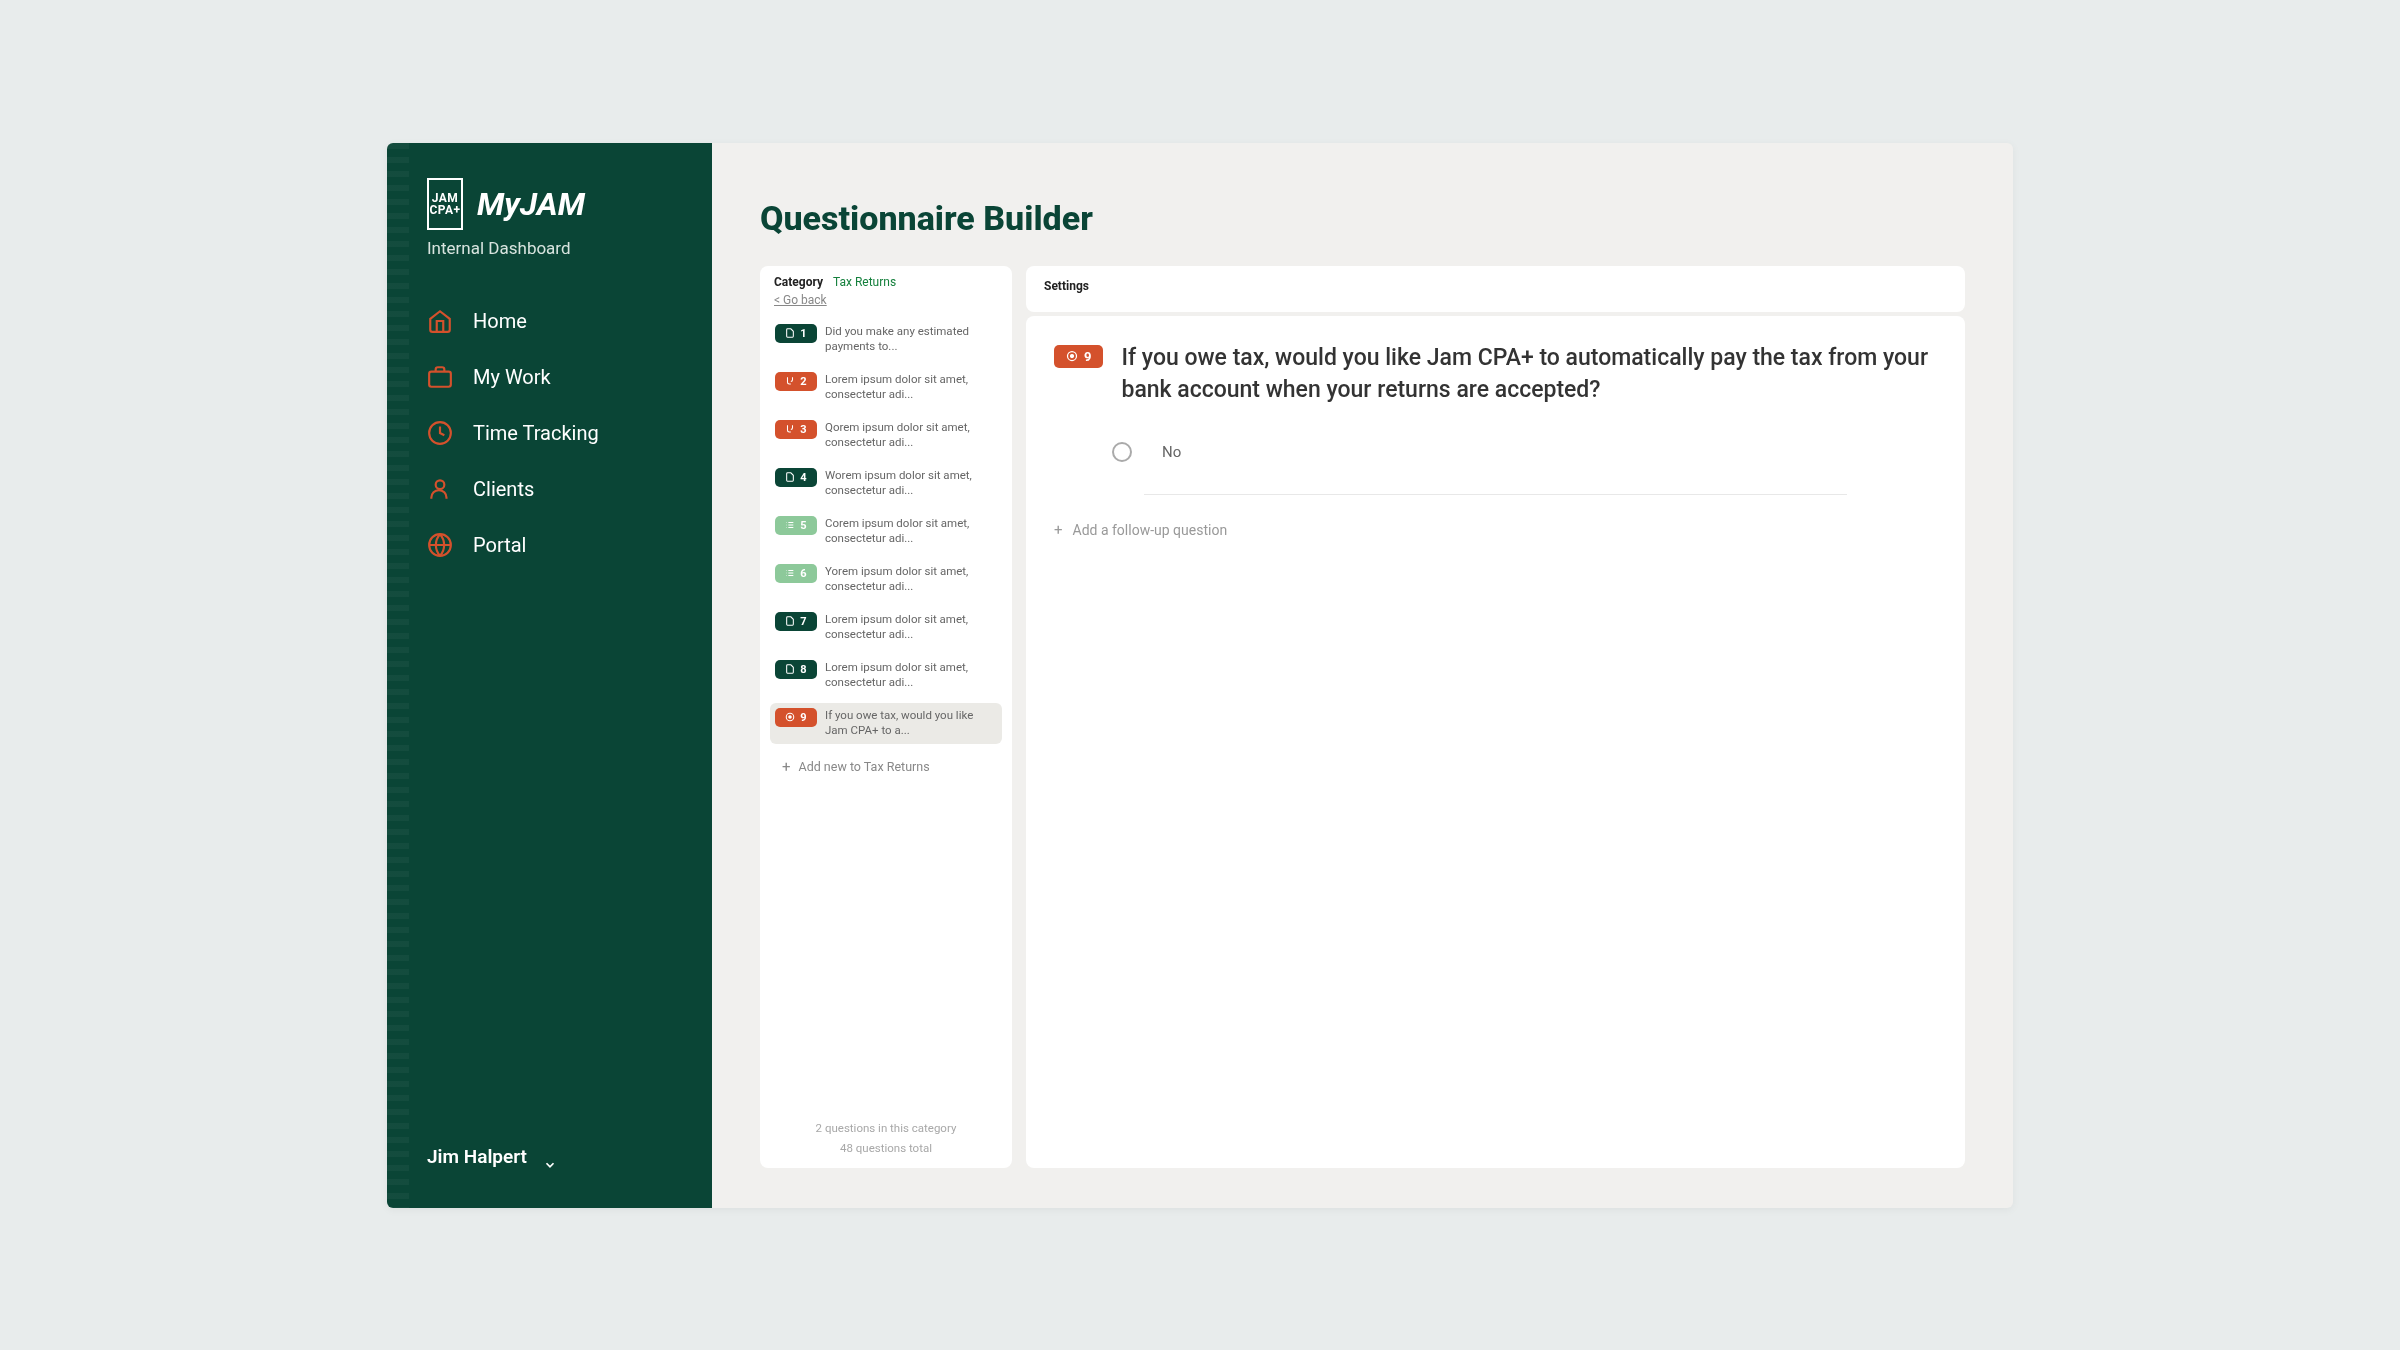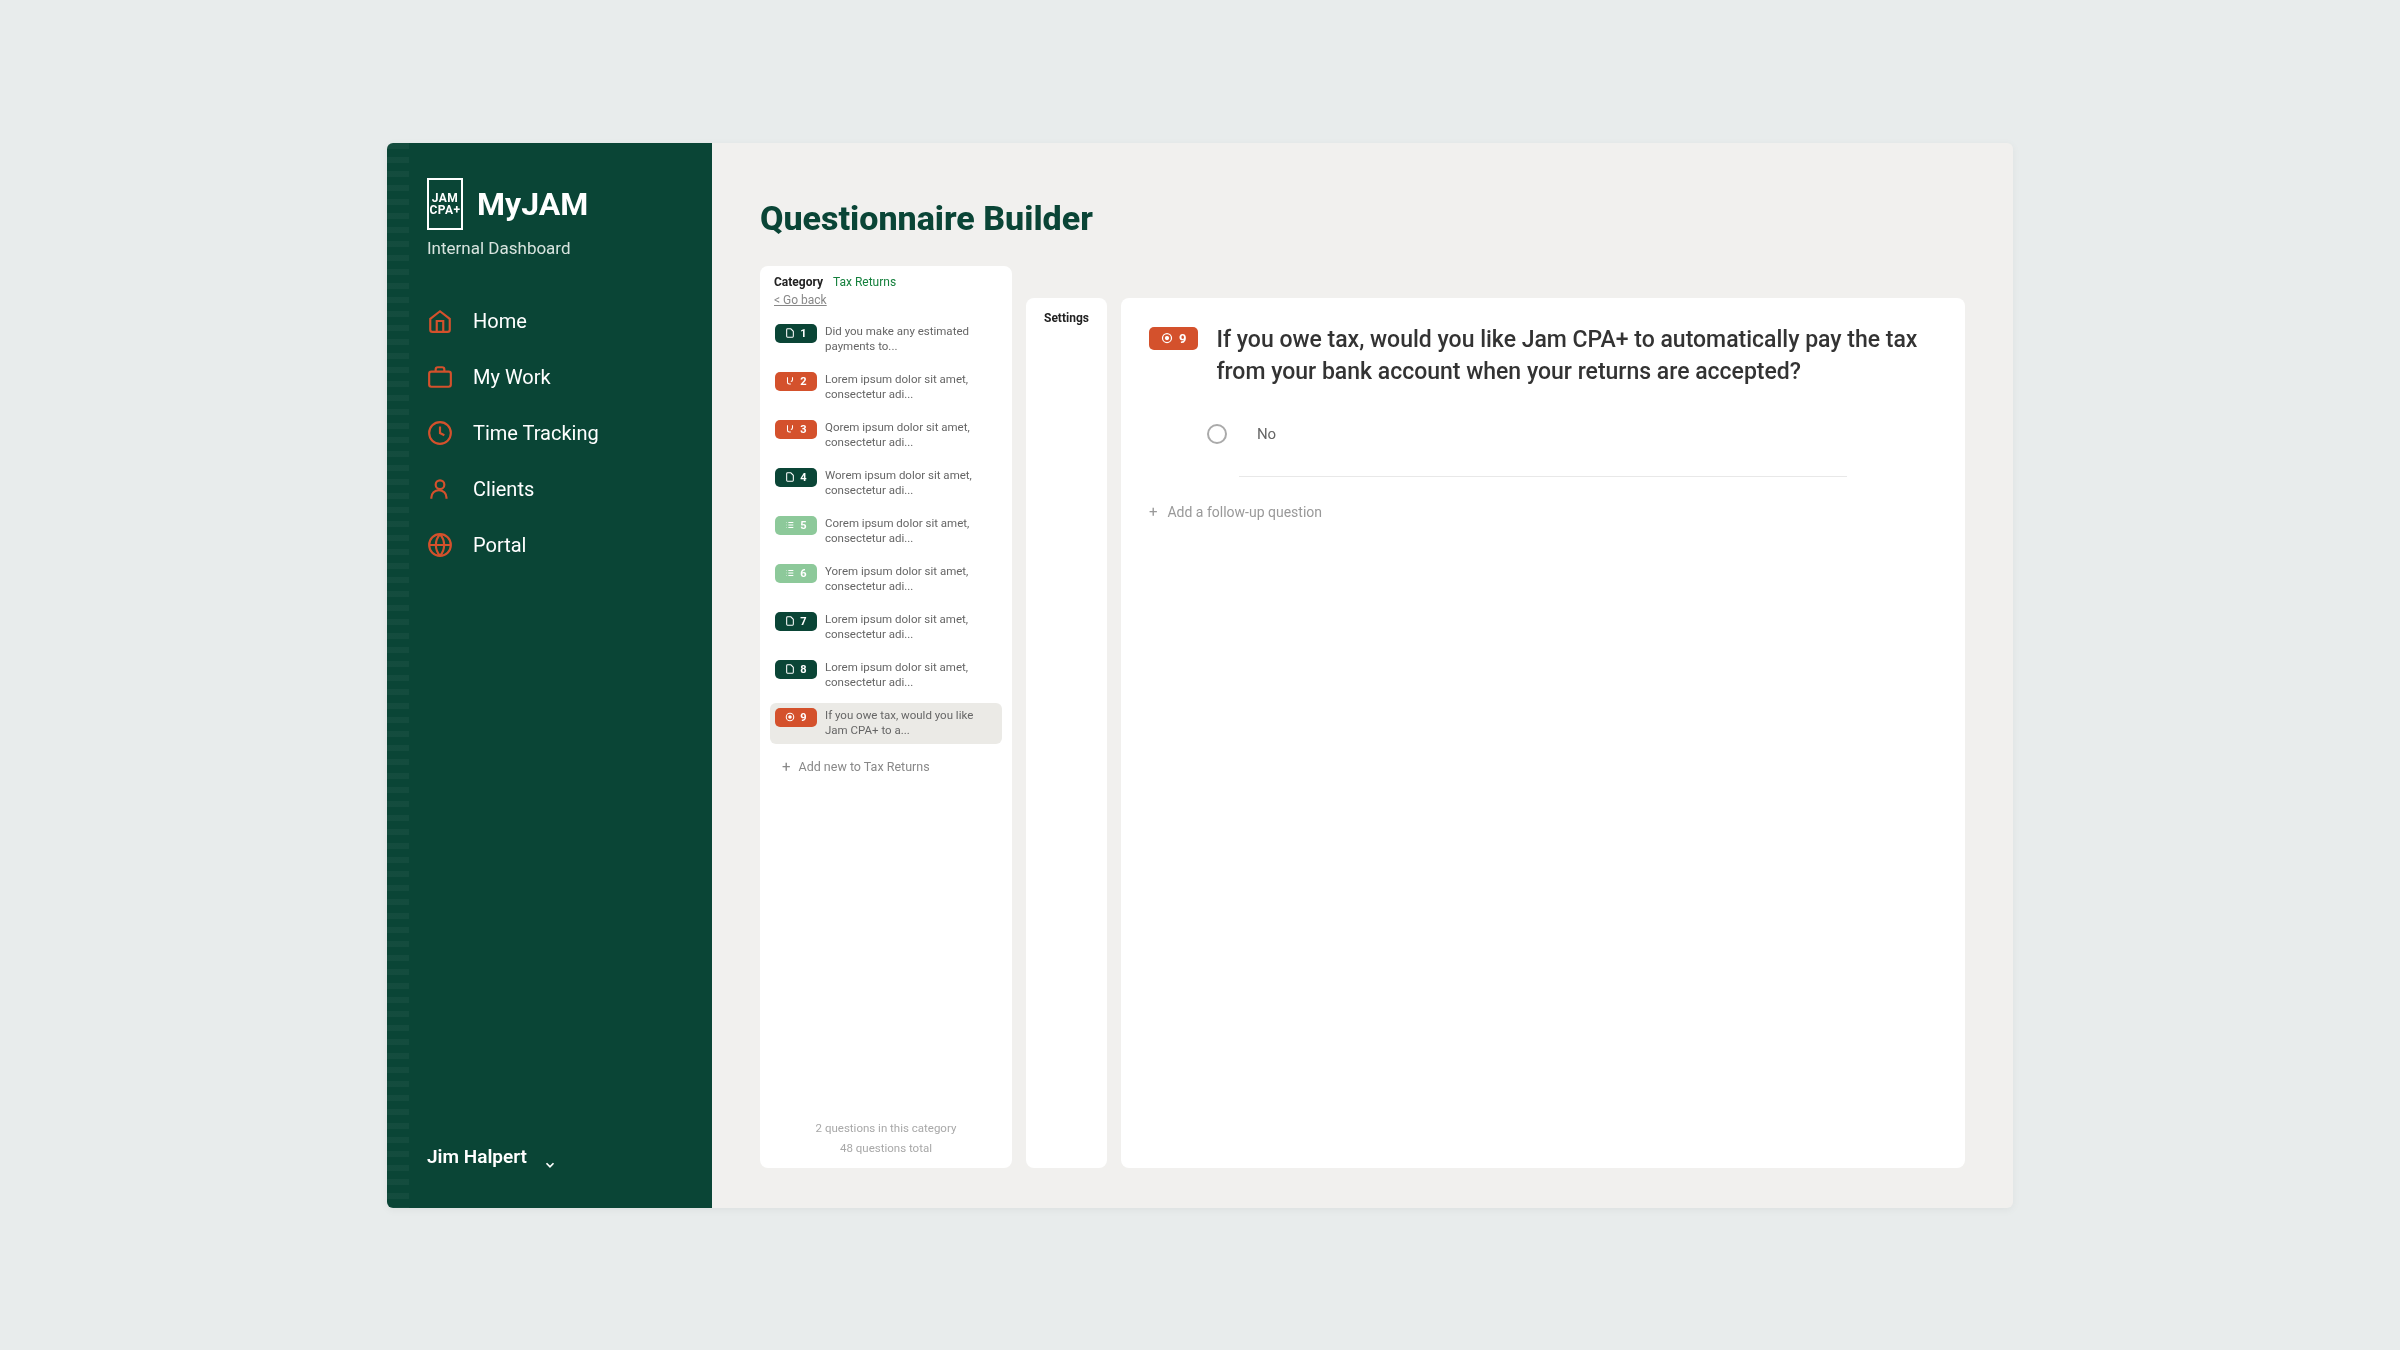--- a/index.html
+++ b/index.html
@@ -3,21 +3,21 @@
   <meta charset="utf-8">
   <style>
     * { margin: 0; padding: 0; box-sizing: border-box; font-family: -apple-system, BlinkMacSystemFont, 'Segoe UI', Roboto, sans-serif; }
     body { background: #e8ecec; width: 2400px; height: 1350px; display: flex; align-items: center; justify-content: center; }
     .app { width: 1626px; height: 1065px; background: #f1f0ee; border-radius: 6px; overflow: hidden; display: flex; box-shadow: 0 2px 8px rgba(0,0,0,0.05); }
     .sidebar { width: 325px; background: #0a4536; display: flex; flex-direction: column; padding: 35px 30px 40px; position: relative; }
     .sidebar::before { content: ''; position: absolute; left: 0; top: 0; bottom: 0; width: 22px; background: repeating-linear-gradient(180deg, rgba(255,255,255,0.04) 0, rgba(255,255,255,0.04) 6px, transparent 6px, transparent 14px); }
     .brand { display: flex; align-items: center; gap: 14px; color: #fff; margin-bottom: 4px; padding-left: 10px; }
     .logo-box { width: 36px; height: 52px; border: 2.5px solid #fff; display: flex; flex-direction: column; align-items: center; justify-content: center; font-size: 12px; font-weight: 700; line-height: 1; }
     .logo-box span { letter-spacing: 0.5px; }
-    .brand-name { font-size: 32px; font-weight: 700; }
+    .brand-name { font-size: 32px; font-weight: 700; font-style: italic; }
     .brand-subtitle { color: #d8e4df; font-size: 17px; margin-bottom: 50px; padding-left: 10px; margin-top: 4px; }
     .nav { display: flex; flex-direction: column; gap: 30px; padding-left: 10px; }
     .nav-item { display: flex; align-items: center; gap: 20px; color: #fff; font-size: 20px; cursor: pointer; }
     .nav-icon { width: 26px; height: 26px; display: flex; align-items: center; justify-content: center; color: #d4512c; }
     .nav-icon svg { width: 100%; height: 100%; }
     .user-footer { margin-top: auto; display: flex; align-items: flex-end; gap: 16px; color: #fff; font-size: 19px; font-weight: 600; cursor: pointer; padding-left: 10px; }
     .main { flex: 1; padding: 55px 48px 40px; display: flex; flex-direction: column; }
     .page-title { font-size: 34px; font-weight: 800; color: #0a4536; margin-bottom: 28px; }
     .content { display: flex; gap: 14px; flex: 1; min-height: 0; }
     .list-panel { width: 252px; background: #fff; border-radius: 8px; padding: 9px 10px; display: flex; flex-direction: column; }
@@ -29,21 +29,21 @@
     .q-item { display: flex; align-items: flex-start; gap: 8px; padding: 5px 5px; border-radius: 6px; cursor: pointer; }
     .q-item.selected { background: #ebeae6; }
     .q-badge { display: flex; align-items: center; gap: 5px; padding: 3px 8px; border-radius: 5px; font-size: 11px; font-weight: 700; color: #fff; flex-shrink: 0; min-width: 42px; justify-content: center; }
     .q-badge.dark { background: #0a4536; }
     .q-badge.orange { background: #d4512c; }
     .q-badge.light { background: #8dc99a; }
     .q-badge-icon { width: 10px; height: 10px; display: flex; align-items: center; justify-content: center; }
     .q-text { font-size: 11.5px; color: #666; line-height: 1.35; overflow: hidden; display: -webkit-box; -webkit-line-clamp: 2; -webkit-box-orient: vertical; }
     .add-new { display: flex; align-items: center; gap: 8px; color: #888; font-size: 12.5px; margin-top: 14px; cursor: pointer; padding-left: 12px; }
     .list-footer { margin-top: auto; text-align: center; color: #a8a8a8; font-size: 11.5px; line-height: 1.7; }
-    .detail-col { flex: 1; display: flex; flex-direction: row; gap: 14px; margin-top: 32px; }
+    .detail-col { flex: 1; display: flex; flex-direction: column; gap: 4px; }
     .settings-bar { background: #fff; border-radius: 8px; padding: 13px 18px; }
     .settings-title { font-size: 12px; font-weight: 700; color: #222; margin-bottom: 6px; }
     .settings-row { display: flex; align-items: center; gap: 24px; }
     .settings-label { font-size: 12.5px; color: #888; }
     .toggle { width: 30px; height: 16px; background: #1aa671; border-radius: 10px; position: relative; cursor: pointer; }
     .toggle::after { content: ''; position: absolute; width: 12px; height: 12px; background: #fff; border-radius: 50%; top: 2px; right: 2px; }
     .detail-panel { flex: 1; background: #fff; border-radius: 8px; padding: 26px 28px; display: flex; flex-direction: column; }
     .detail-header { display: flex; align-items: flex-start; gap: 18px; margin-bottom: 36px; }
     .detail-badge { display: flex; align-items: center; gap: 6px; padding: 4px 12px; border-radius: 5px; font-size: 13px; font-weight: 700; color: #fff; background: #d4512c; flex-shrink: 0; margin-top: 3px; }
     .detail-question { font-size: 23px; color: #333; line-height: 1.4; font-weight: 500; }

